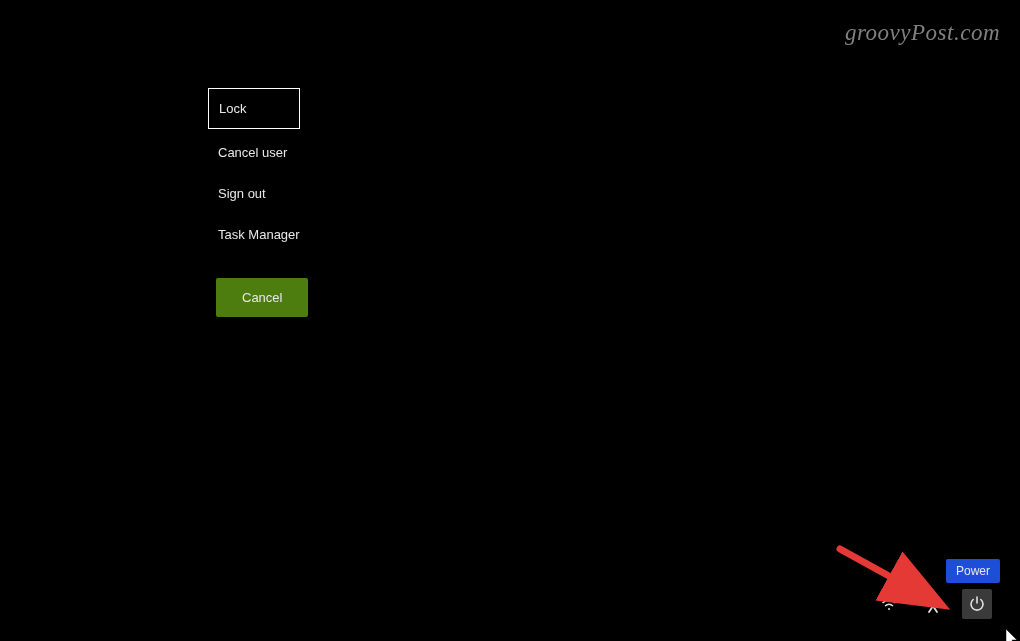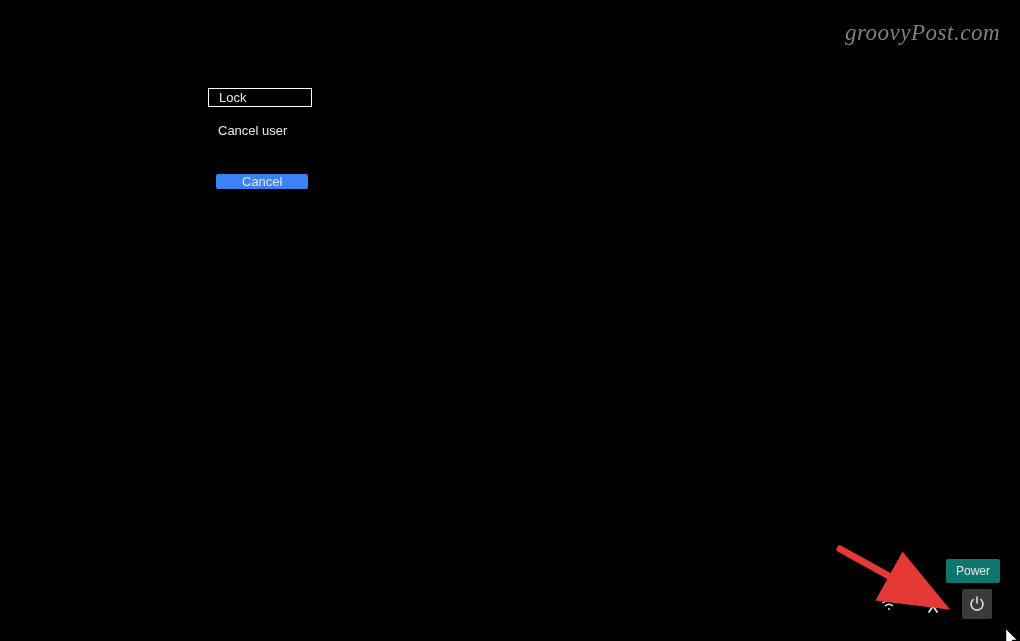--- a/index.html
+++ b/index.html
@@ -36,29 +36,29 @@
       color: #e8e8e8;
       font-size: 13px;
       font-weight: 400;
       padding: 10px 10px;
       cursor: pointer;
       margin-bottom: 6px;
       text-align: left;
     }
     .menu-item.selected {
       border: 1px solid #ffffff;
-      width: 104px;
-      padding: 1px 10px;
+      width: 92px;
+      padding: 12px 10px;
     }
     .cancel-button {
       display: inline-block;
-      background: #3b82f6;
+      background: #4d7c0f;
       color: #e8e8e8;
       font-size: 13px;
-      padding: 0 26px;
+      padding: 12px 26px;
       border-radius: 2px;
       cursor: pointer;
       margin-top: 20px;
       margin-left: 8px;
     }
     .bottom-icons {
       position: absolute;
       bottom: 22px;
       right: 28px;
       display: flex;
@@ -75,21 +75,21 @@
       position: relative;
     }
     .icon-btn.highlighted {
       background: #3a3a3a;
       border-radius: 2px;
     }
     .tooltip {
       position: absolute;
       bottom: 58px;
       right: 20px;
-      background: #0f766e;
+      background: #1d4ed8;
       color: #e8e8e8;
       font-size: 12px;
       padding: 5px 10px;
       border-radius: 2px;
     }
     .arrow-annotation {
       position: absolute;
       bottom: 22px;
       right: 60px;
       pointer-events: none;
@@ -108,20 +108,26 @@
 <body>
 
 <div class="watermark">groovyPost.com</div>
 
 <div class="menu-container">
   <div class="menu-item selected">
     <span>Lock</span>
   </div>
   <div class="menu-item">
     <span>Cancel user</span>
+  </div>
+  <div class="menu-item">
+    <span>Sign out</span>
+  </div>
+  <div class="menu-item">
+    <span>Task Manager</span>
   </div>
   <div class="cancel-button">
     <span>Cancel</span>
   </div>
 </div>
 
 <div class="tooltip">
   <span>Power</span>
 </div>
 

